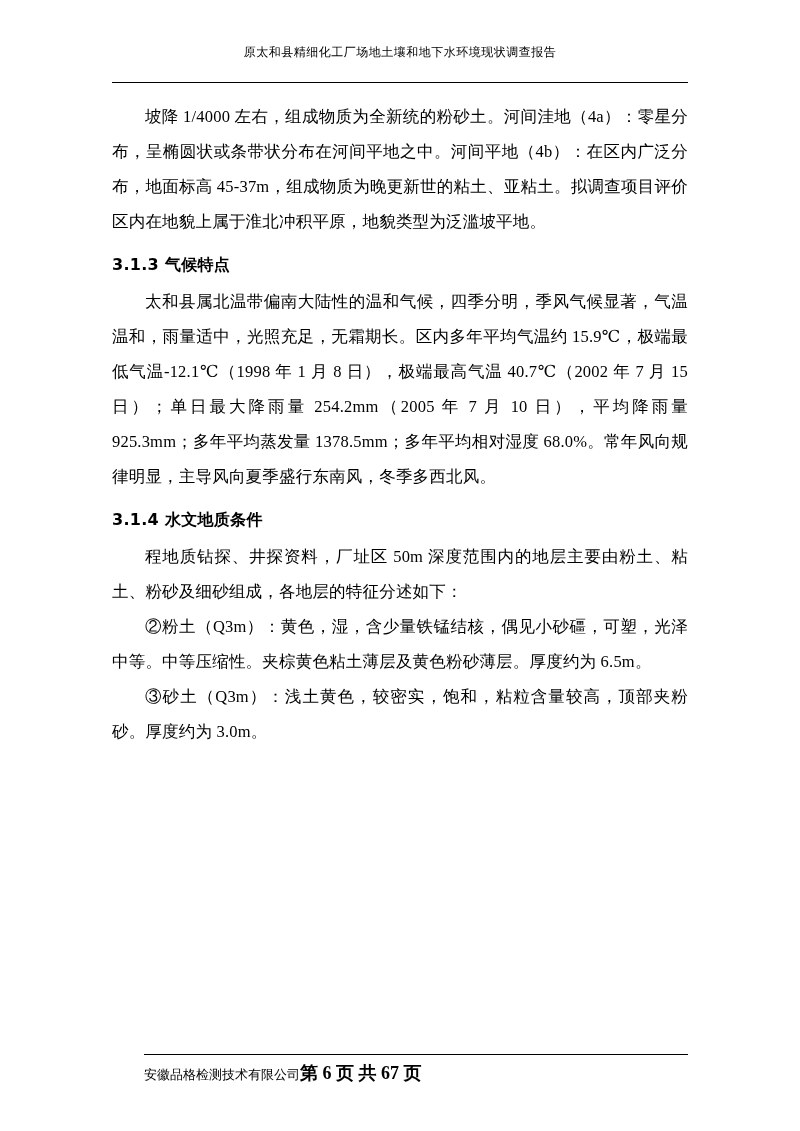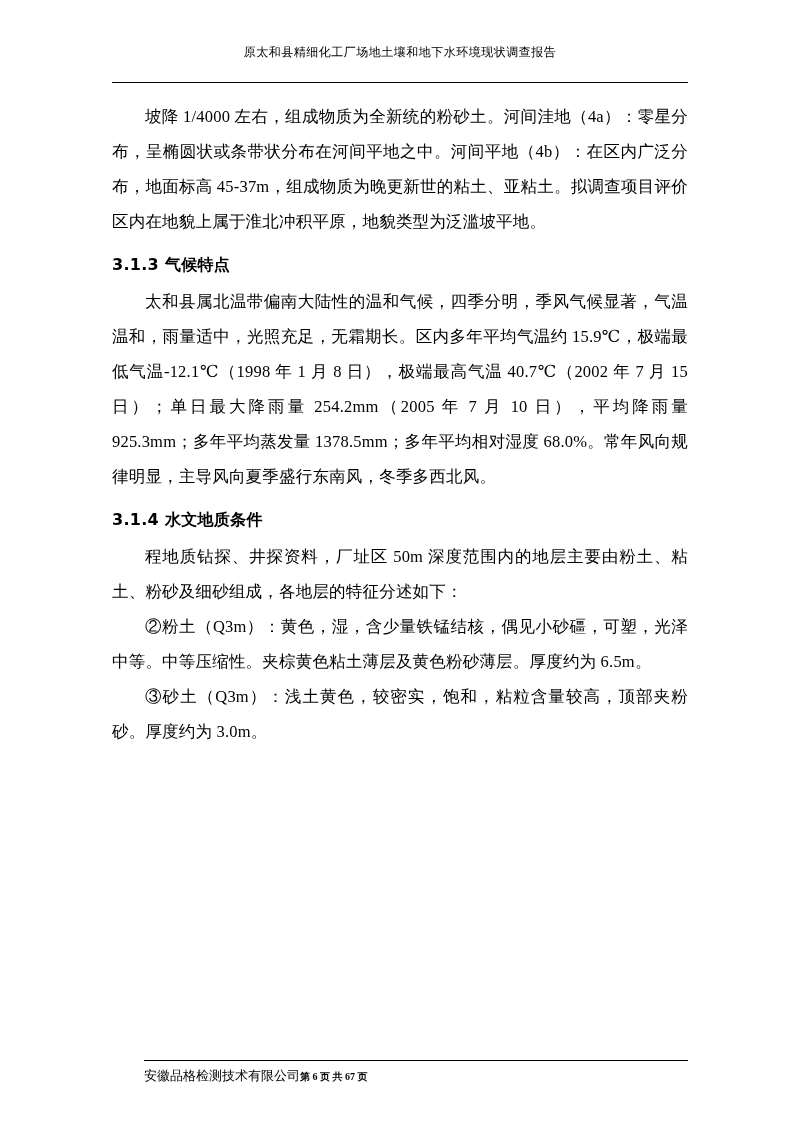--- a/index.html
+++ b/index.html
@@ -60,21 +60,21 @@
     bottom: 46px;
     border-top: 1.2px solid #000;
     padding-top: 6px;
     display: flex;
     align-items: baseline;
     font-size: 13px;
     margin-left: 32px;
   }
   .footer .right {
     font-weight: bold;
-    font-size: 10px;
+    font-size: 18px;
   }
   .footer .right .num {
     font-family: "Liberation Serif", "DejaVu Serif", serif;
   }
 </style>
 </head>
 <body>
 
 <div class="page">
 

